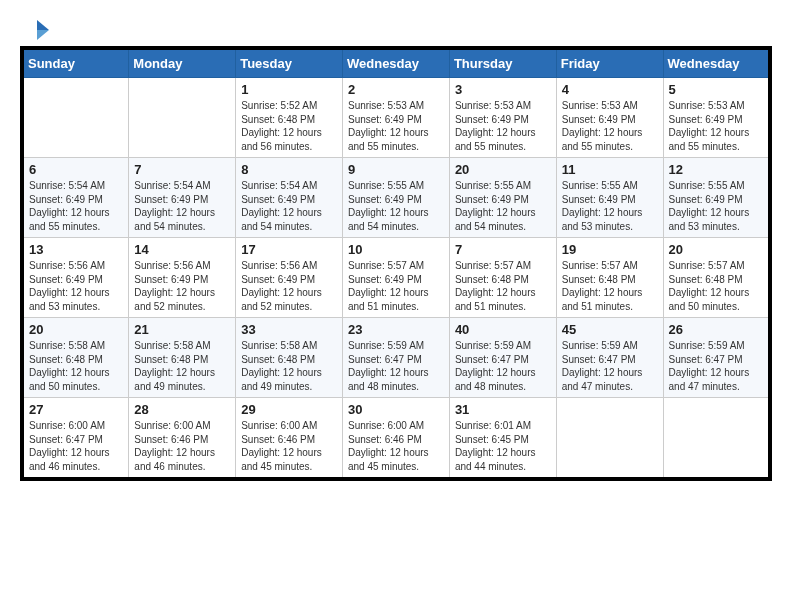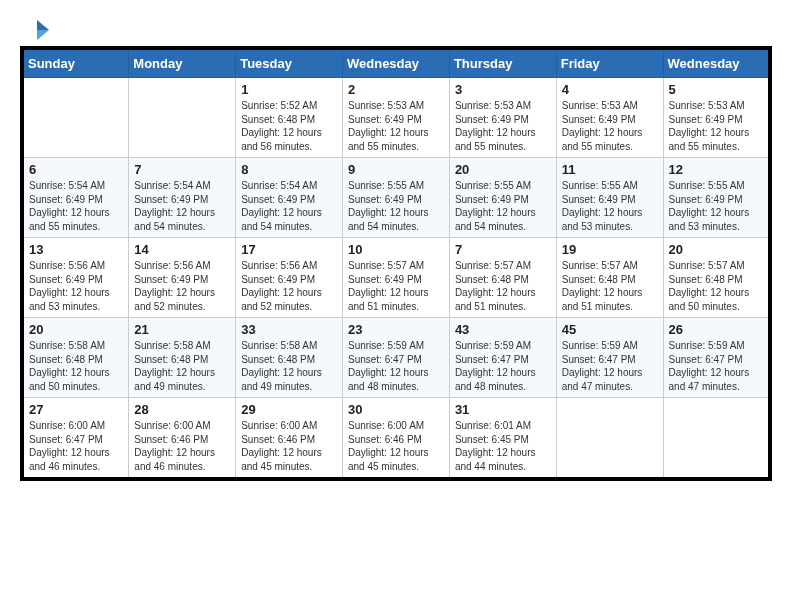--- a/index.html
+++ b/index.html
@@ -230,21 +230,21 @@
           </td>
           <td>
             <span class="day-num">33</span>
             <div class="cell-info">Sunrise: 5:58 AM<br>Sunset: 6:48 PM<br>Daylight: 12 hours and 49 minutes.</div>
           </td>
           <td>
             <span class="day-num">23</span>
             <div class="cell-info">Sunrise: 5:59 AM<br>Sunset: 6:47 PM<br>Daylight: 12 hours and 48 minutes.</div>
           </td>
           <td>
-            <span class="day-num">43</span>
+            <span class="day-num">40</span>
             <div class="cell-info">Sunrise: 5:59 AM<br>Sunset: 6:47 PM<br>Daylight: 12 hours and 48 minutes.</div>
           </td>
           <td>
             <span class="day-num">45</span>
             <div class="cell-info">Sunrise: 5:59 AM<br>Sunset: 6:47 PM<br>Daylight: 12 hours and 47 minutes.</div>
           </td>
           <td>
             <span class="day-num">26</span>
             <div class="cell-info">Sunrise: 5:59 AM<br>Sunset: 6:47 PM<br>Daylight: 12 hours and 47 minutes.</div>
           </td>

